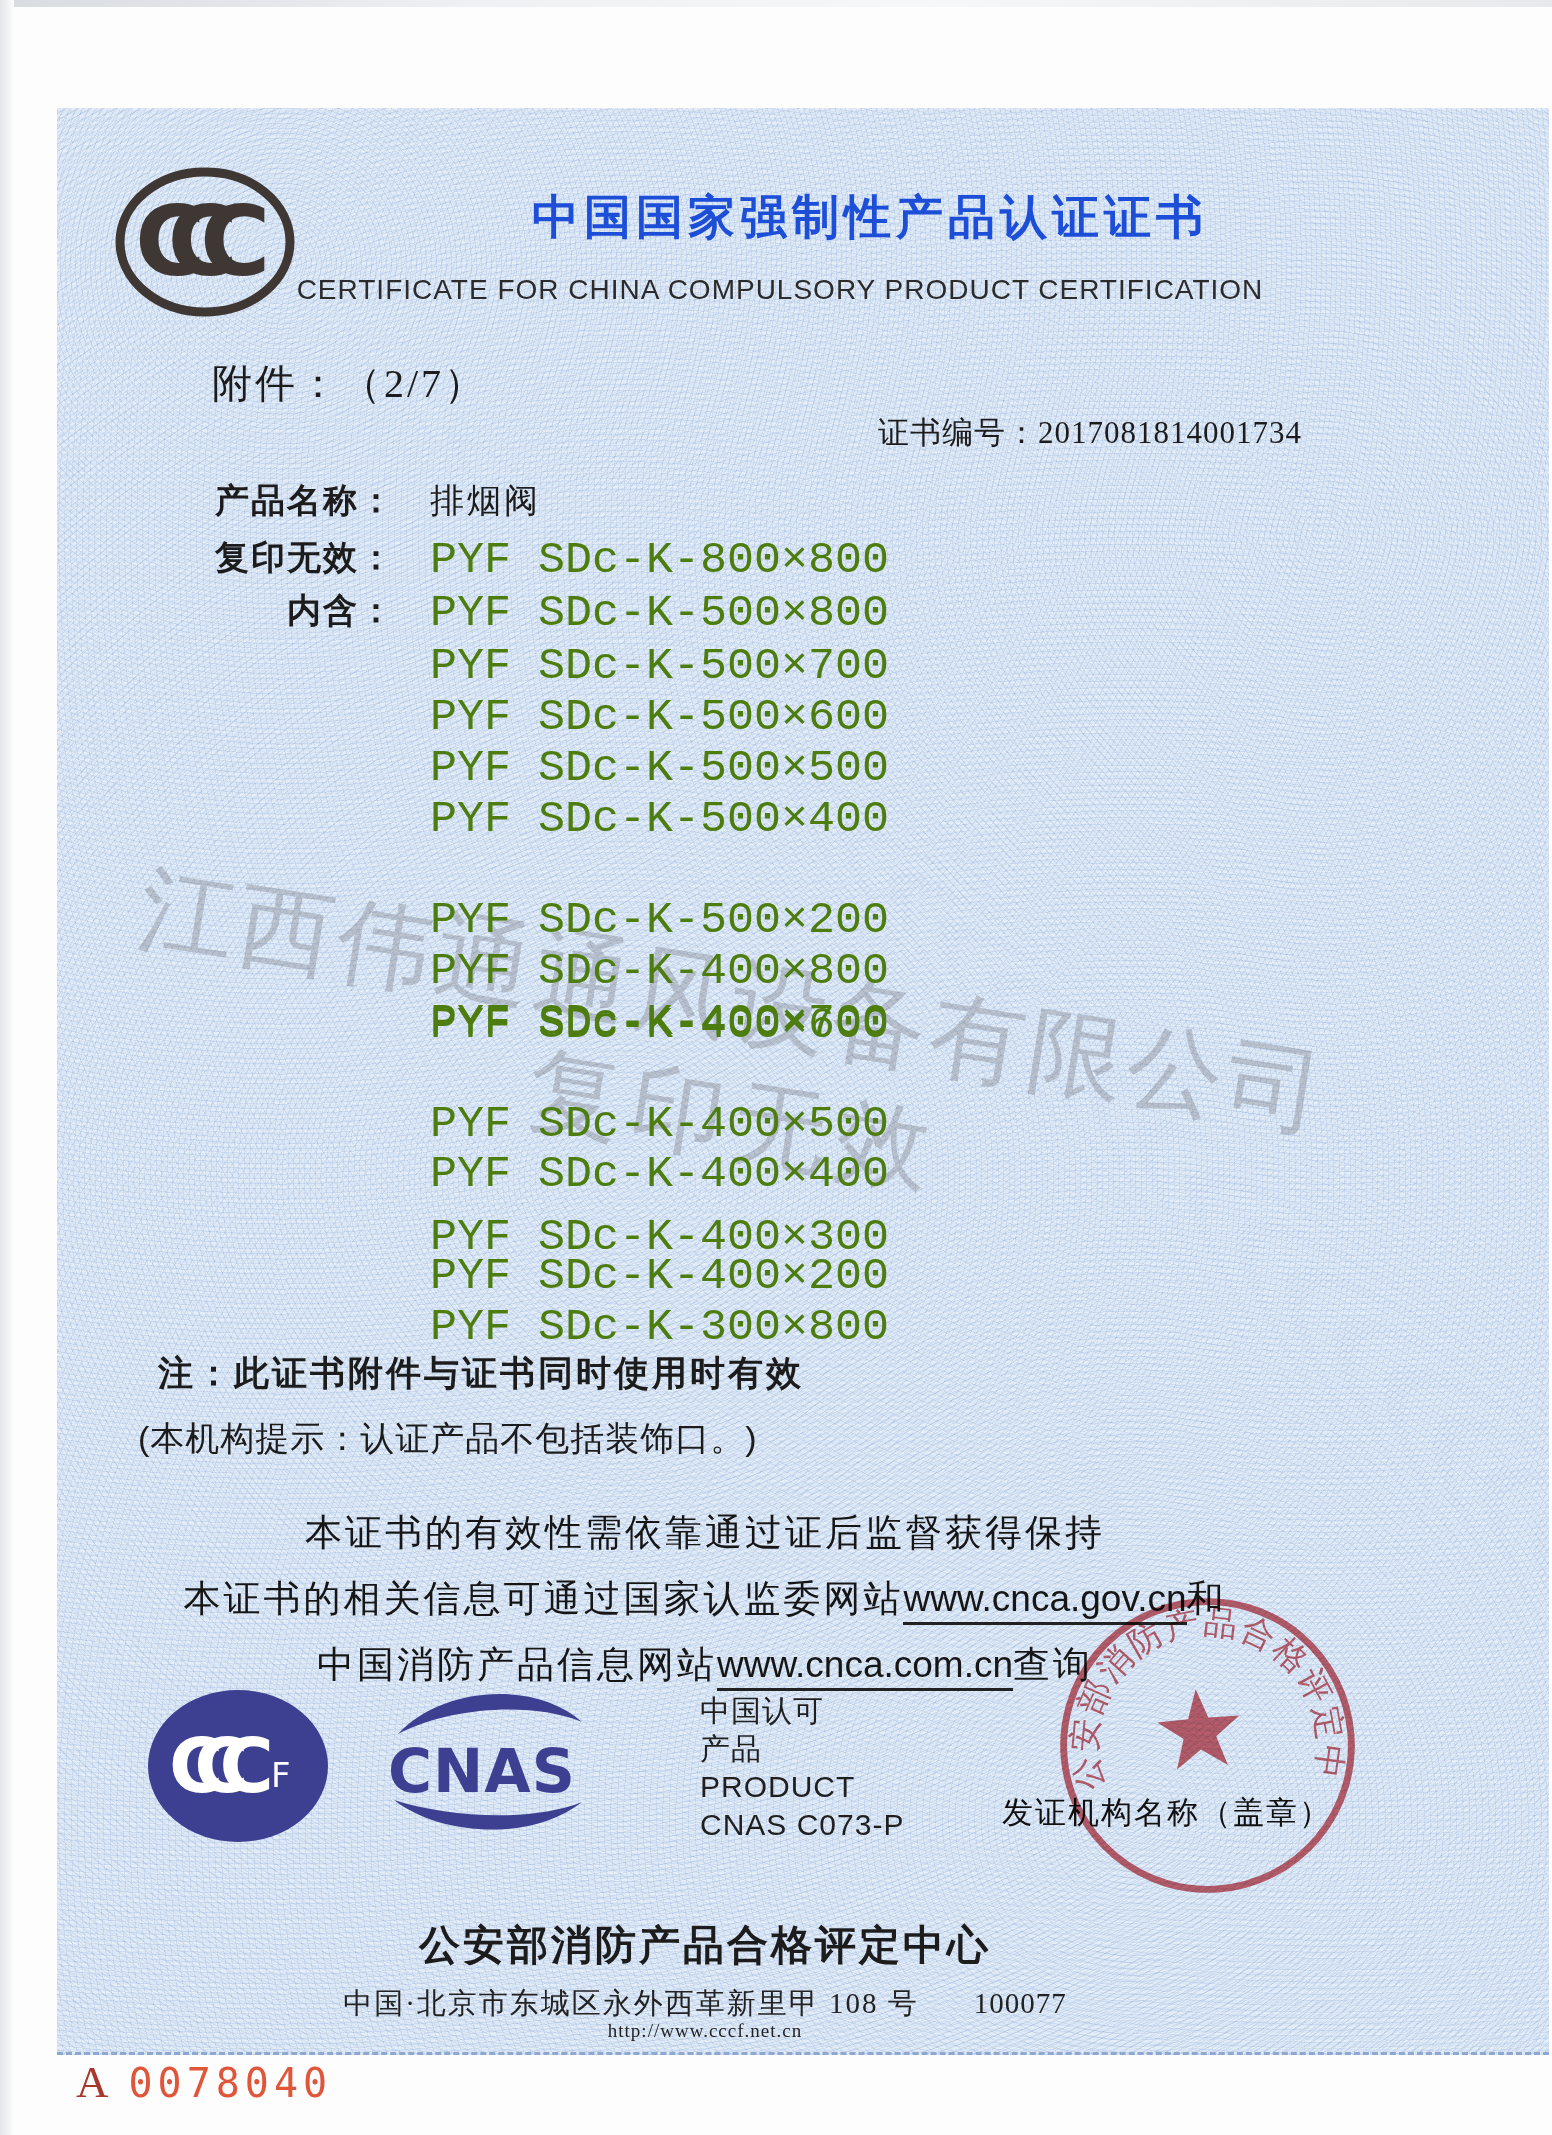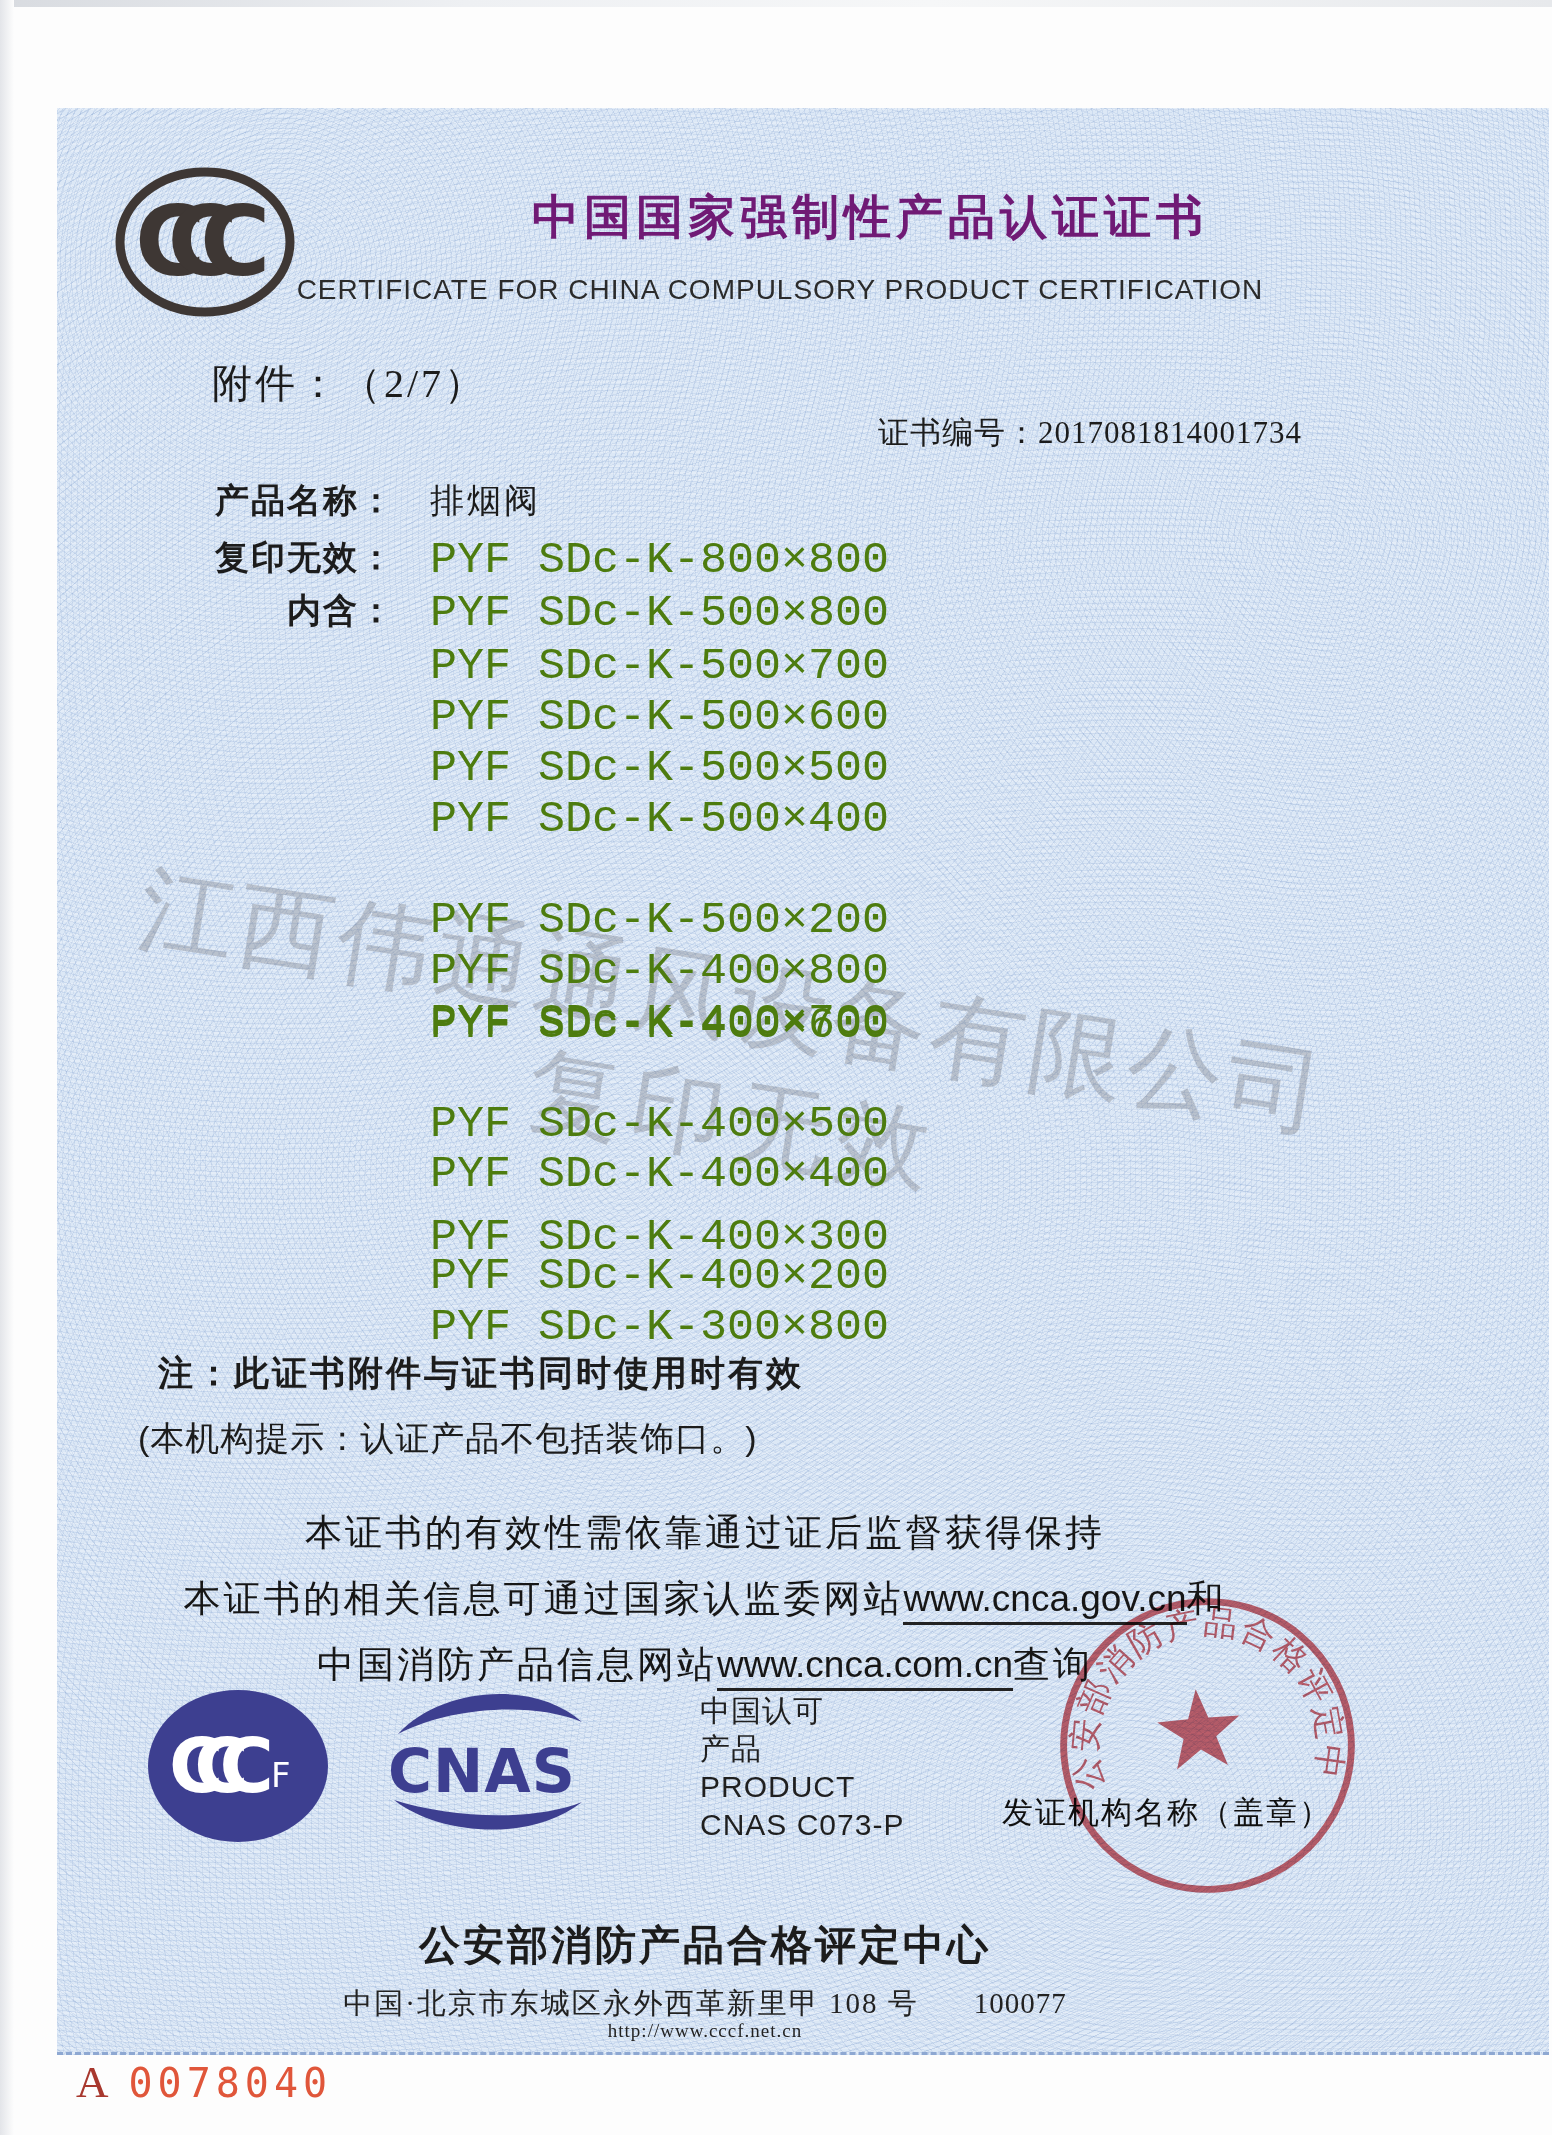--- a/index.html
+++ b/index.html
@@ -16,21 +16,21 @@
         background-image:
           repeating-radial-gradient(circle at 15% 8%,  rgba(118,150,202,.17) 0 1px, rgba(0,0,0,0) 1px 5px),
           repeating-radial-gradient(circle at 85% 22%, rgba(118,150,202,.14) 0 1px, rgba(0,0,0,0) 1px 6px),
           repeating-radial-gradient(circle at 38% 55%, rgba(108,144,198,.13) 0 1px, rgba(0,0,0,0) 1px 5.5px),
           repeating-radial-gradient(circle at 72% 88%, rgba(118,150,202,.15) 0 1px, rgba(0,0,0,0) 1px 6.5px),
           repeating-linear-gradient(180deg, rgba(255,255,255,.22) 0 2px, rgba(0,0,0,0) 2px 7px);
         border-bottom:3px dashed #8ea8d2;}
   .abs{position:absolute;}
   
   .title-cn{left:430px;top:186px;width:880px;text-align:center;
-        font-size:47px;font-weight:600;letter-spacing:5px;color:#701a75;}
+        font-size:47px;font-weight:600;letter-spacing:5px;color:#1d4ed8;}
   .title-en{left:230px;top:274px;width:1100px;text-align:center;
         font-family:"Liberation Sans",sans-serif;font-size:28px;letter-spacing:1px;color:#2b2b2b;}
   .attachment{left:212px;top:356px;font-size:40px;letter-spacing:3px;}
   .certno{left:878px;top:412px;font-size:31px;letter-spacing:1px;}
   
   .flabel{left:150px;width:245px;text-align:right;font-size:34px;font-weight:bold;letter-spacing:2px;}
   .fval-cn{left:430px;font-size:34px;letter-spacing:3px;}
   .mono{font-family:"Liberation Mono",monospace;font-size:45px;letter-spacing:0px;color:#4d7c0f;}
   .mrow{position:absolute;left:430px;}
   

